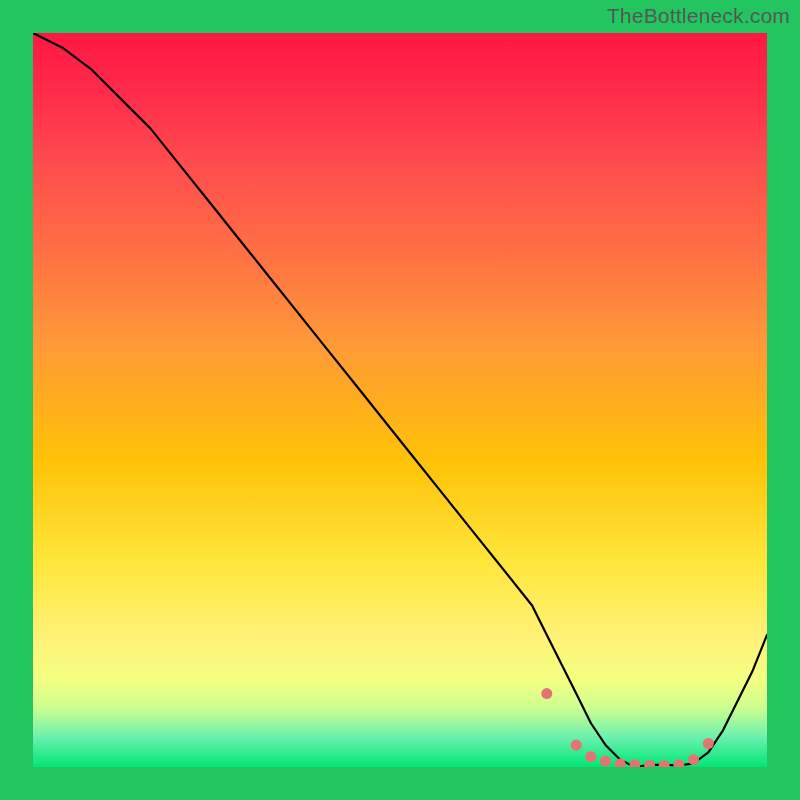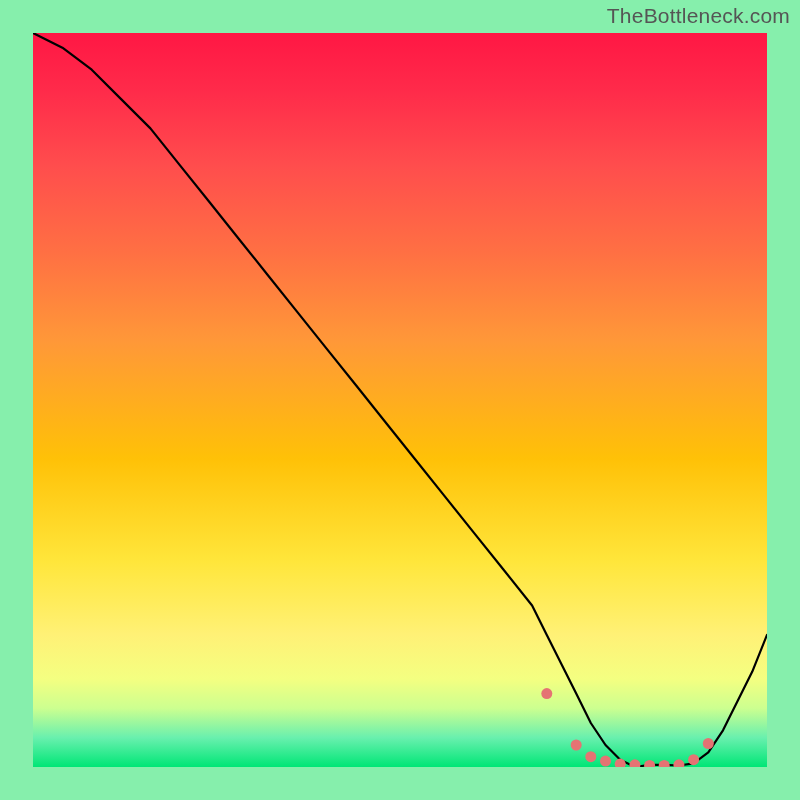--- a/index.html
+++ b/index.html
@@ -8,21 +8,21 @@
     background: #000;
     width: 800px;
     height: 800px;
     overflow: hidden;
     font-family: Arial, Helvetica, sans-serif;
   }
   .frame {
     position: absolute;
     left: 0; top: 0;
     width: 800px; height: 800px;
-    background: #86efac;
+    background: #22c55e;
     text-align: right;
   }
   .plot {
     position: absolute;
     left: 33px;
     top: 33px;
     width: 734px;
     height: 734px;
     background: linear-gradient(to bottom,
       #ff1744 0%,

